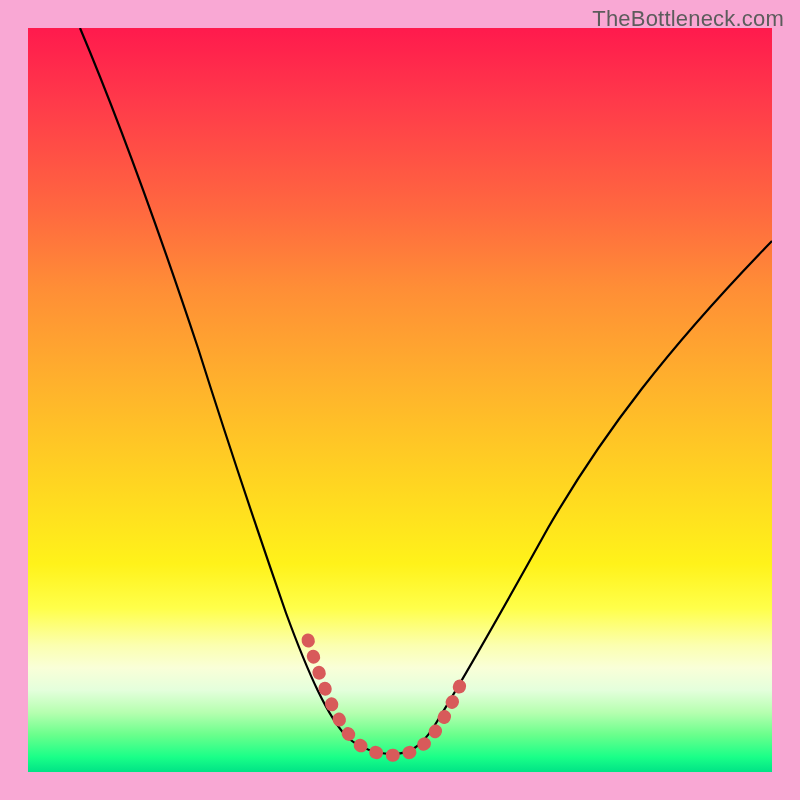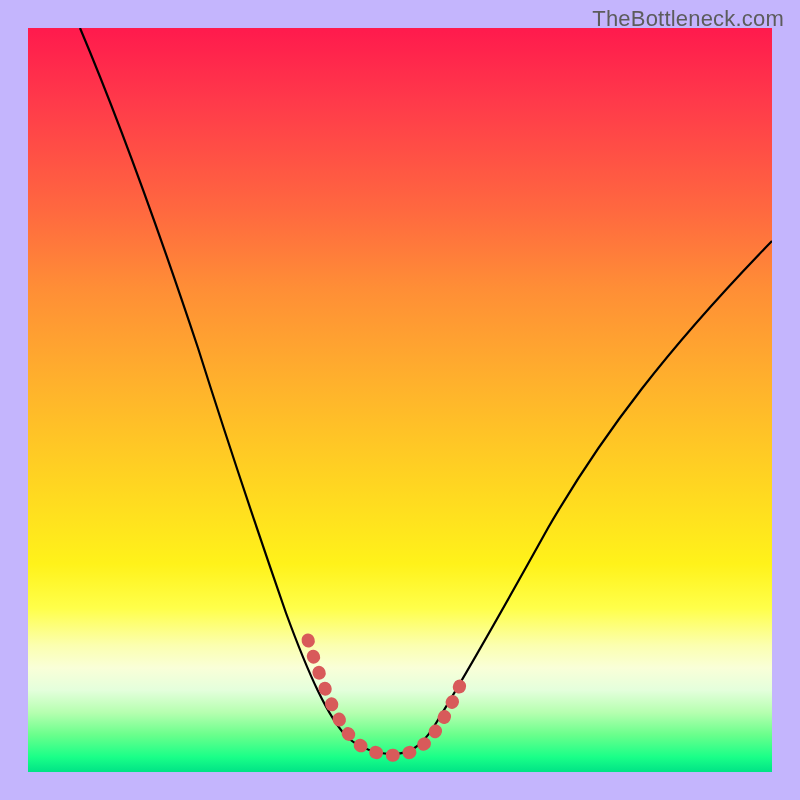--- a/index.html
+++ b/index.html
@@ -10,21 +10,21 @@
     background: #000;
     overflow: hidden;
     font-family: Arial, sans-serif;
   }
   .frame {
     position: absolute;
     left: 0;
     top: 0;
     width: 800px;
     height: 800px;
-    background: #c4b5fd;
+    background: #f9a8d4;
   }
   .plot-area {
     position: absolute;
     left: 28px;
     top: 28px;
     width: 744px;
     height: 744px;
     background: linear-gradient(to bottom,
       #ff1a4d 0%,
       #ff3a4a 10%,

